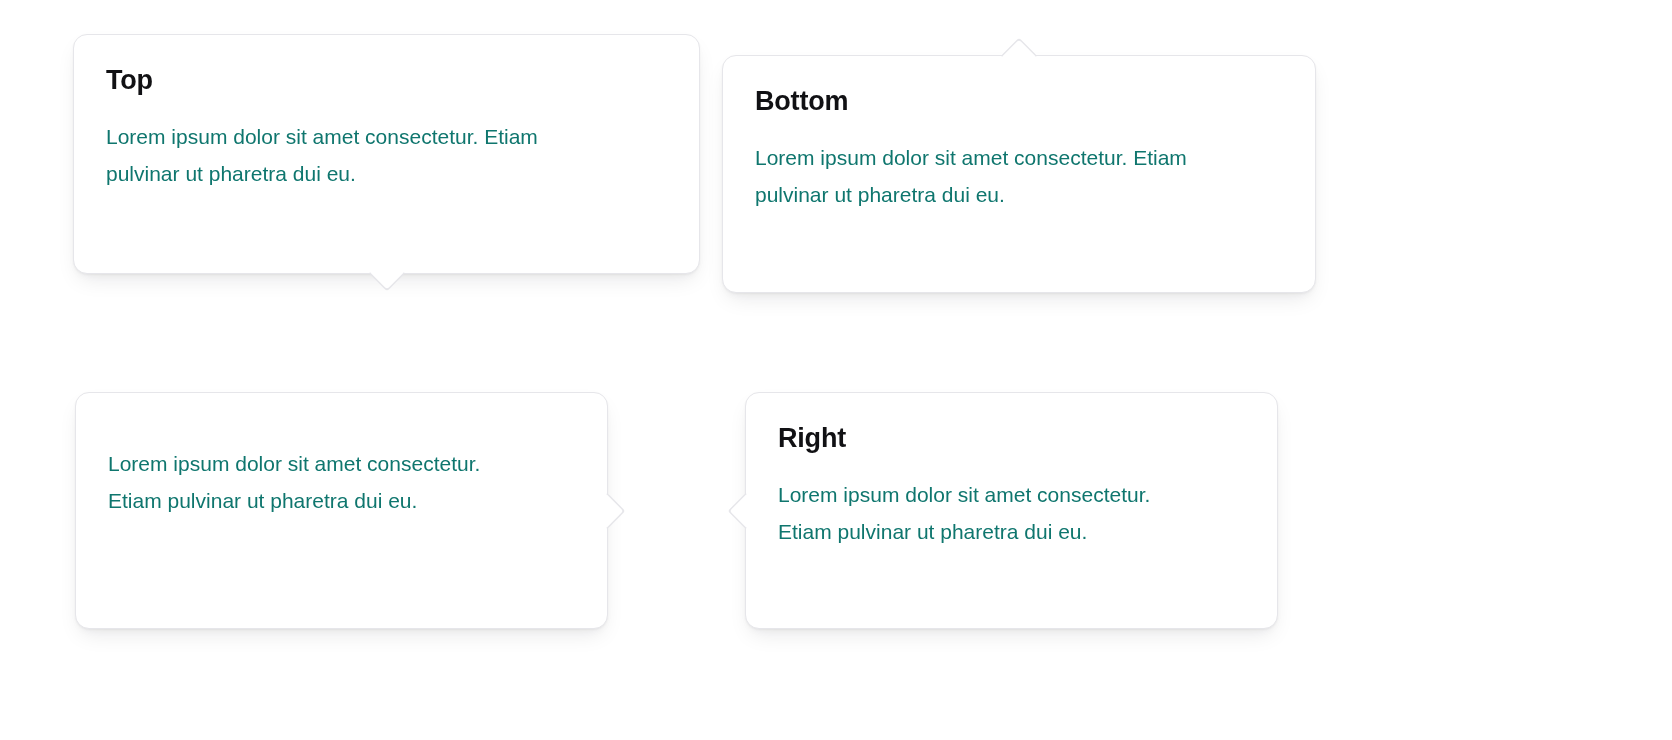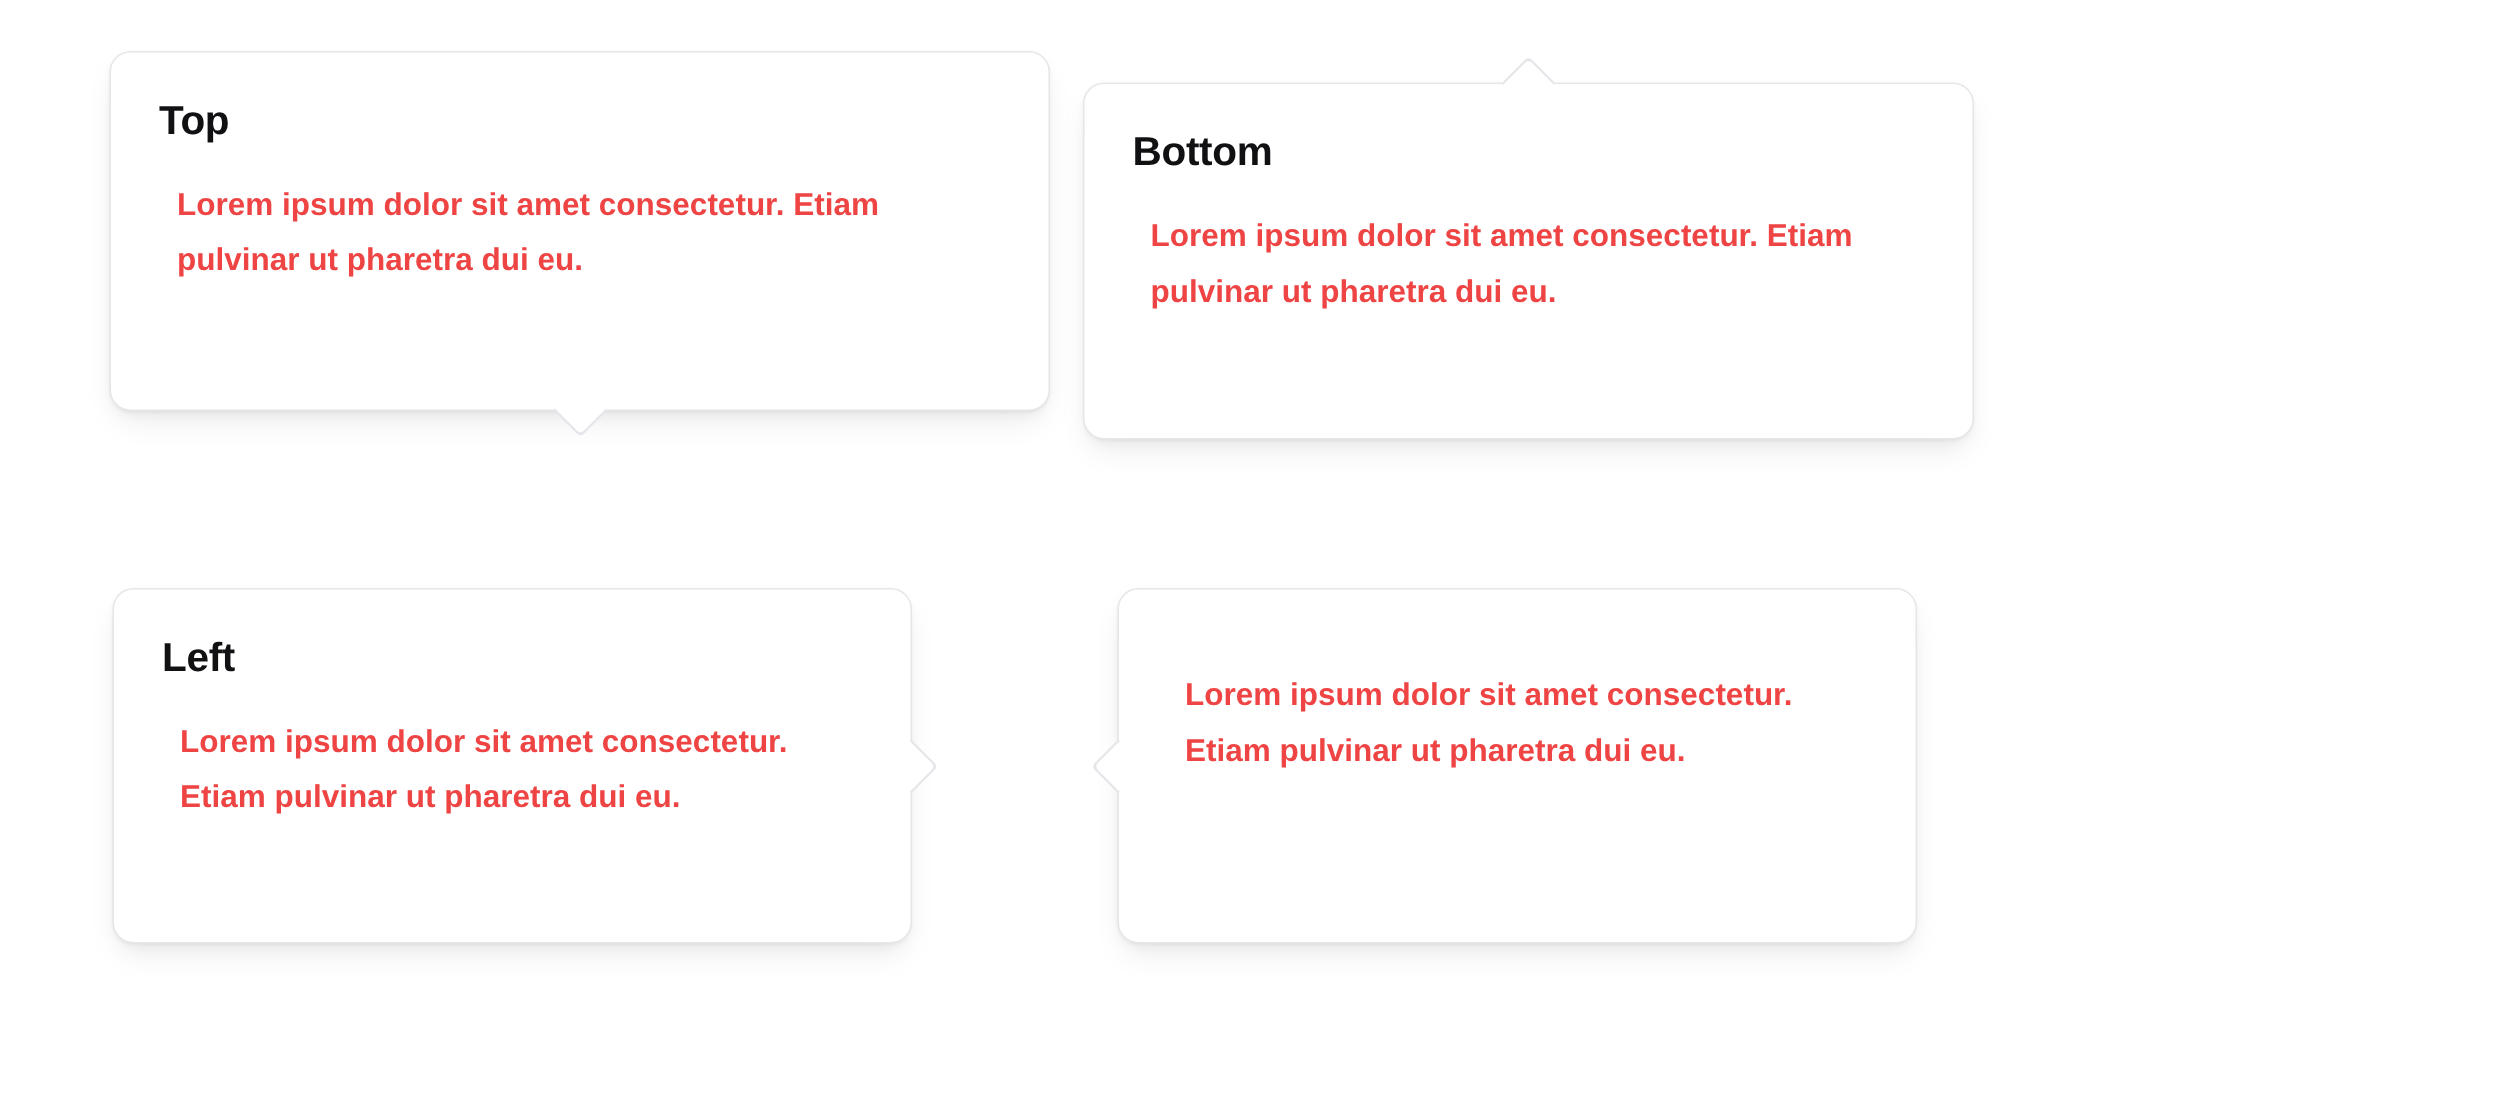--- a/index.html
+++ b/index.html
@@ -40,25 +40,25 @@
   .popover-title {
     margin: 0;
     font-size: 27px;
     line-height: 1.15;
     font-weight: 700;
     letter-spacing: -0.2px;
     color: #111114;
   }
 
   .popover-body {
-    margin: 22px 0 0 12px;
+    margin: 22px 0 0 0;
     font-size: 21px;
     line-height: 1.78;
-    font-weight: 700;
-    color: #ef4444;
+    font-weight: 400;
+    color: #0f766e;
   }
 
   
   
   .arrow {
     position: absolute;
     width: 26px;
     height: 26px;
     pointer-events: none;
   }
@@ -142,26 +142,26 @@
   <div class="popover" id="popover-bottom">
     <div class="popover-inner">
       <h2 class="popover-title">Bottom</h2>
       <p class="popover-body">Lorem ipsum dolor sit amet consectetur. Etiam pulvinar ut pharetra dui eu.</p>
     </div>
     <span class="arrow up"></span>
   </div>
 
   <div class="popover" id="popover-left">
     <div class="popover-inner">
-      <h2 class="popover-title">Left</h2>
       <p class="popover-body">Lorem ipsum dolor sit amet consectetur. Etiam pulvinar ut pharetra dui eu.</p>
     </div>
     <span class="arrow right"></span>
   </div>
 
   <div class="popover" id="popover-right">
     <div class="popover-inner">
+      <h2 class="popover-title">Right</h2>
       <p class="popover-body">Lorem ipsum dolor sit amet consectetur. Etiam pulvinar ut pharetra dui eu.</p>
     </div>
     <span class="arrow left"></span>
   </div>
 
 </div>
 
 </body></html>

